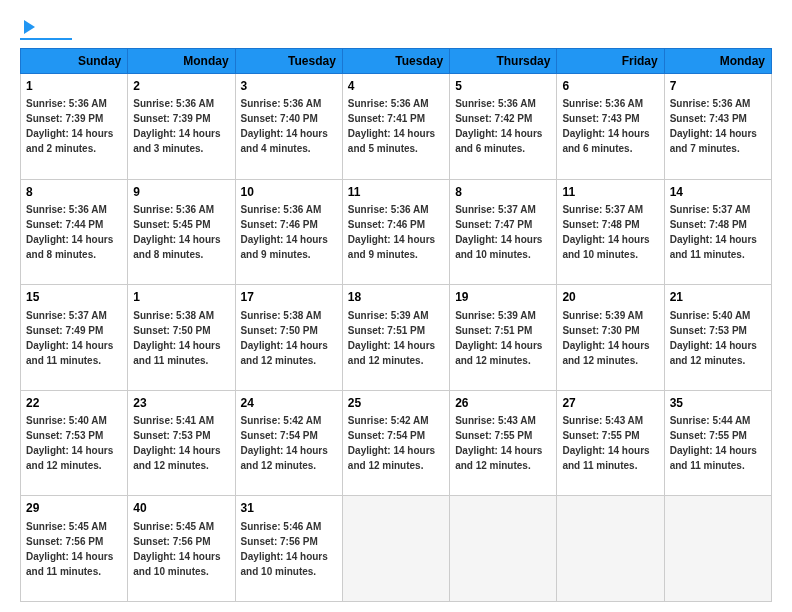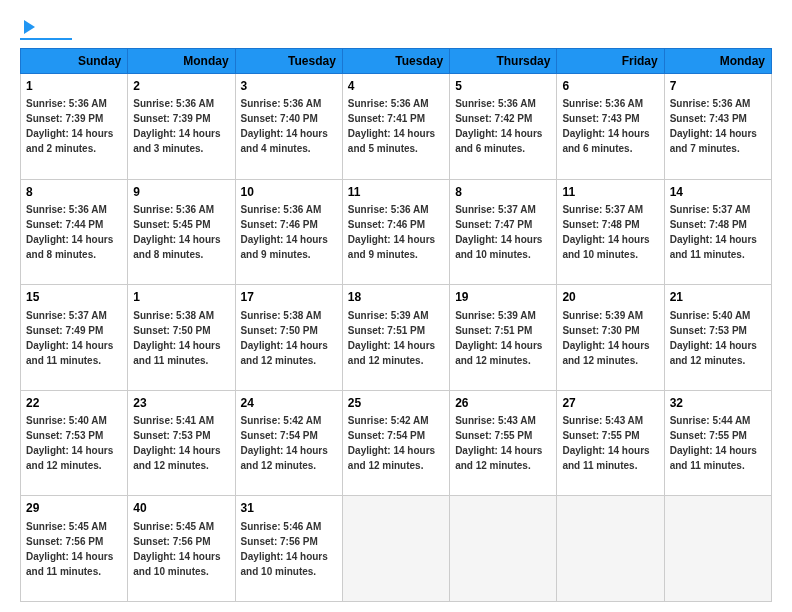--- a/index.html
+++ b/index.html
@@ -359,21 +359,21 @@
           <td>
             <span class="day-num">27</span>
         <div class="day-info">
           <span>Sunrise: 5:43 AM</span><br>
           <span>Sunset: 7:55 PM</span><br>
           <span>Daylight: 14 hours</span><br>
           <span>and 11 minutes.</span>
         </div>
           </td>
           <td>
-            <span class="day-num">32</span>
+            <span class="day-num">35</span>
         <div class="day-info">
           <span>Sunrise: 5:44 AM</span><br>
           <span>Sunset: 7:55 PM</span><br>
           <span>Daylight: 14 hours</span><br>
           <span>and 11 minutes.</span>
         </div>
           </td>
         </tr>
         <tr>
           <td>

